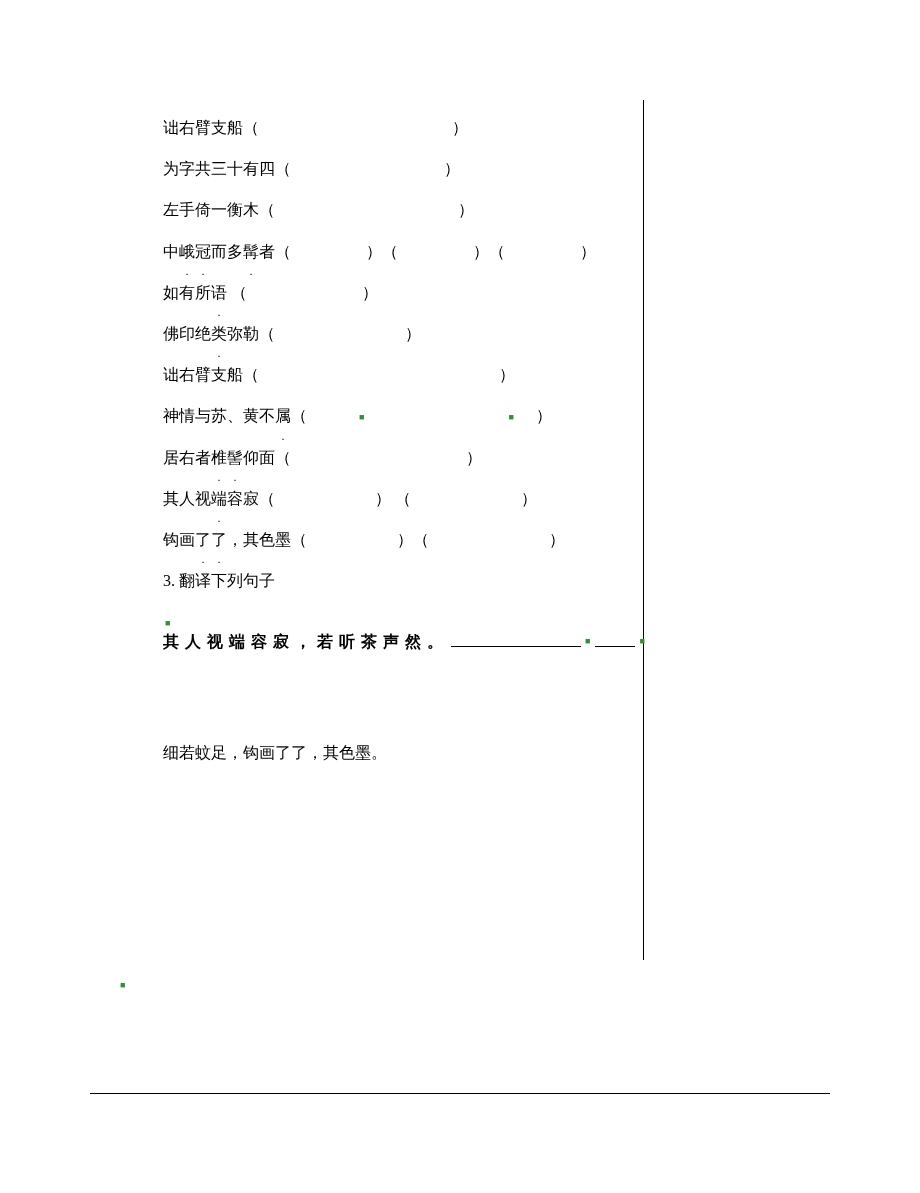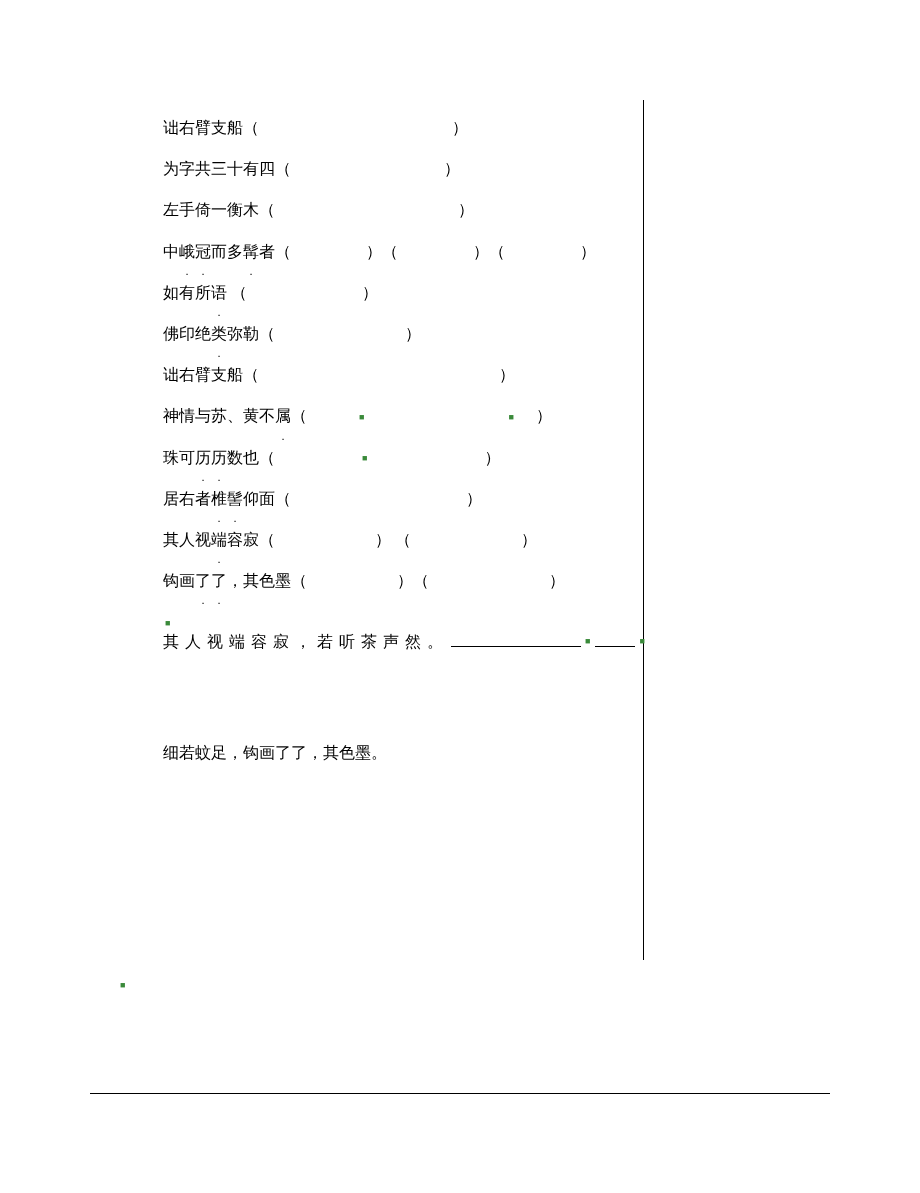--- a/index.html
+++ b/index.html
@@ -68,21 +68,21 @@
     color: #3a8a3a;
     font-size: 9px;
   }
   .blank-line {
     display: inline-block;
     border-bottom: 1px solid #000;
     width: 130px;
     vertical-align: baseline;
     margin: 0 2px;
   }
-  .sp { letter-spacing: 1px; }
+  .sp { letter-spacing: 1px; font-weight: bold; }
 </style>
 </head>
 <body>
 
 <div class="page">
   <div class="vrule"></div>
   <div class="hrule"></div>
 
   <div class="content-col">
 
@@ -118,40 +118,40 @@
     </div>
 
     <div class="line">
       <span>诎右臂支船（</span><span style="display:inline-block;width:240px"></span><span>）</span>
     </div>
 
     <div class="line">
       <span>神情与苏、黄不</span><span class="u-dot">属</span><span>（</span><span style="display:inline-block;width:50px"></span><span class="gm">■</span><span style="display:inline-block;width:140px"></span><span class="gm">■</span><span style="display:inline-block;width:20px"></span><span>）</span>
     </div>
 
-    <div class="line">
-      <span>珠可</span><span class="u-dot">历</span><span class="u-dot">历</span><span>数也（</span><span style="display:inline-block;width:85px"></span><span class="gm">■</span><span style="display:inline-block;width:115px"></span><span>）</span>
-    </div>
 
     <div class="line">
       <span>居右者</span><span class="u-dot">椎</span><span class="u-dot">髻</span><span>仰面（</span><span style="display:inline-block;width:175px"></span><span>）</span>
     </div>
 
     <div class="line">
       <span>其人视</span><span class="u-dot">端</span><span>容寂（</span><span style="display:inline-block;width:100px"></span><span>） （</span><span style="display:inline-block;width:110px"></span><span>）</span>
     </div>
 
 
 
     <div class="line">
       <span>钩画</span><span class="u-dot">了</span><span class="u-dot">了</span><span>，其色墨（</span><span style="display:inline-block;width:90px"></span><span>）（</span><span style="display:inline-block;width:120px"></span><span>）</span>
     </div>
 
 
 
+    <div class="line">
+      <span>3. 翻译下列句子</span>
+    </div>
     <div class="line" style="height:14px">
       <span class="gm">■</span>
     </div>
     <div class="line sp" style="margin-top:2px">
       <span>其 人 视 端 容 寂 ， 若 听 茶 声 然 。</span>
       <span class="blank-line"></span><span class="gm" style="position:relative;top:-2px">■</span><span class="blank-line" style="width:40px"></span><span class="gm" style="position:relative;top:-2px">■</span>
     </div>
 
     <div style="height:70px"></div>
 

